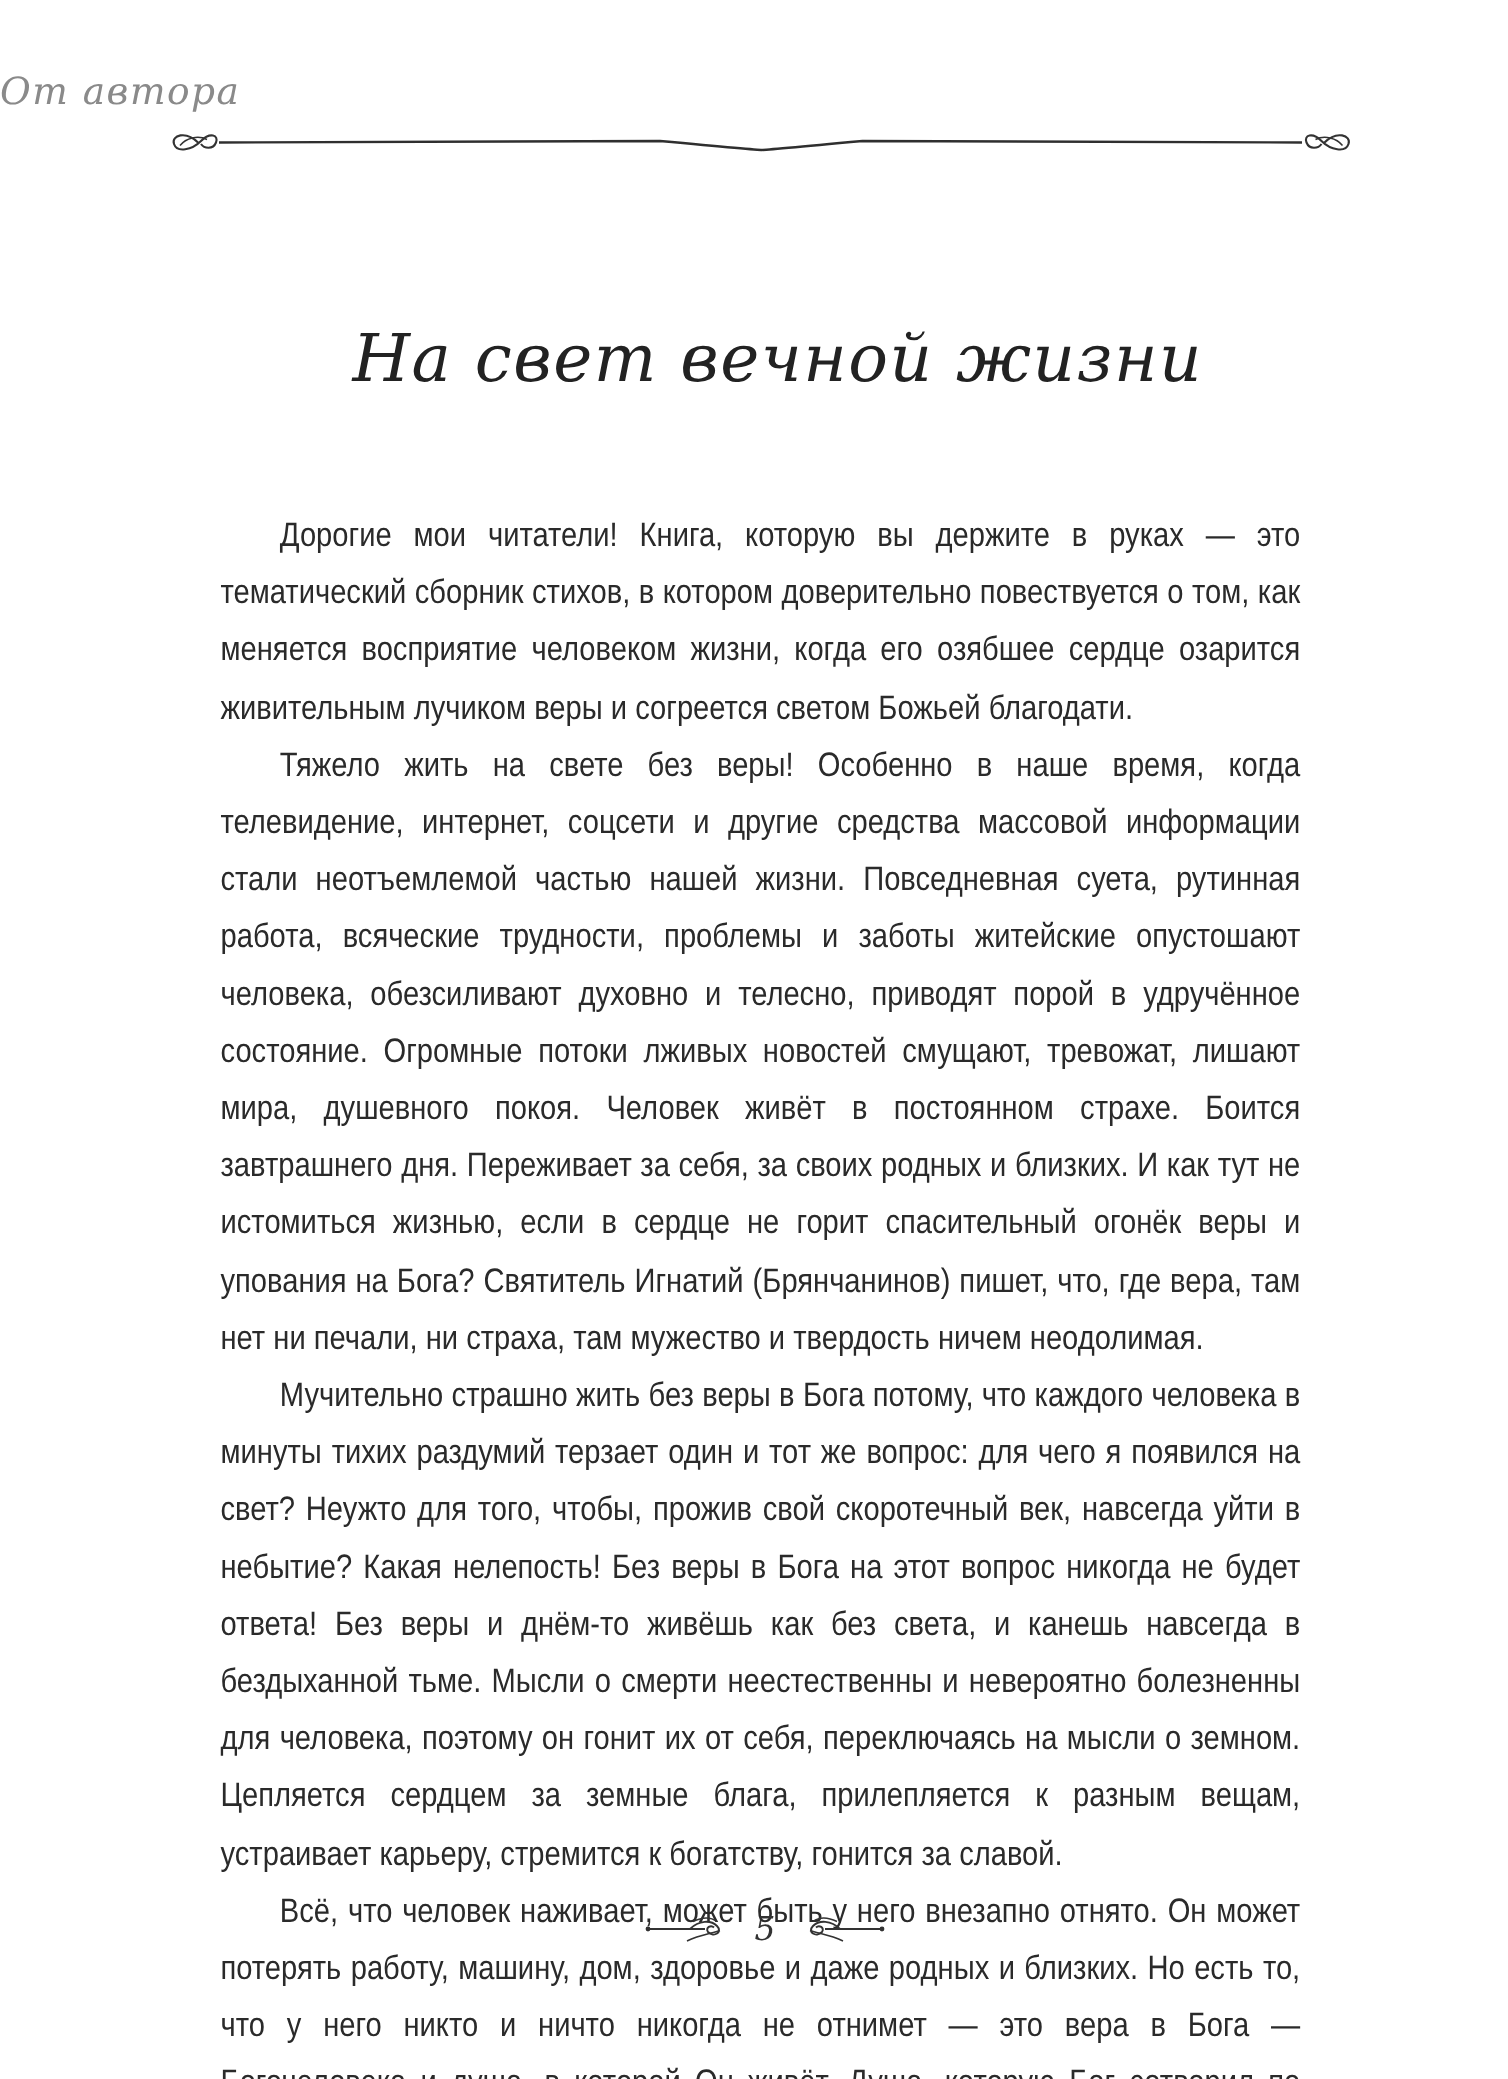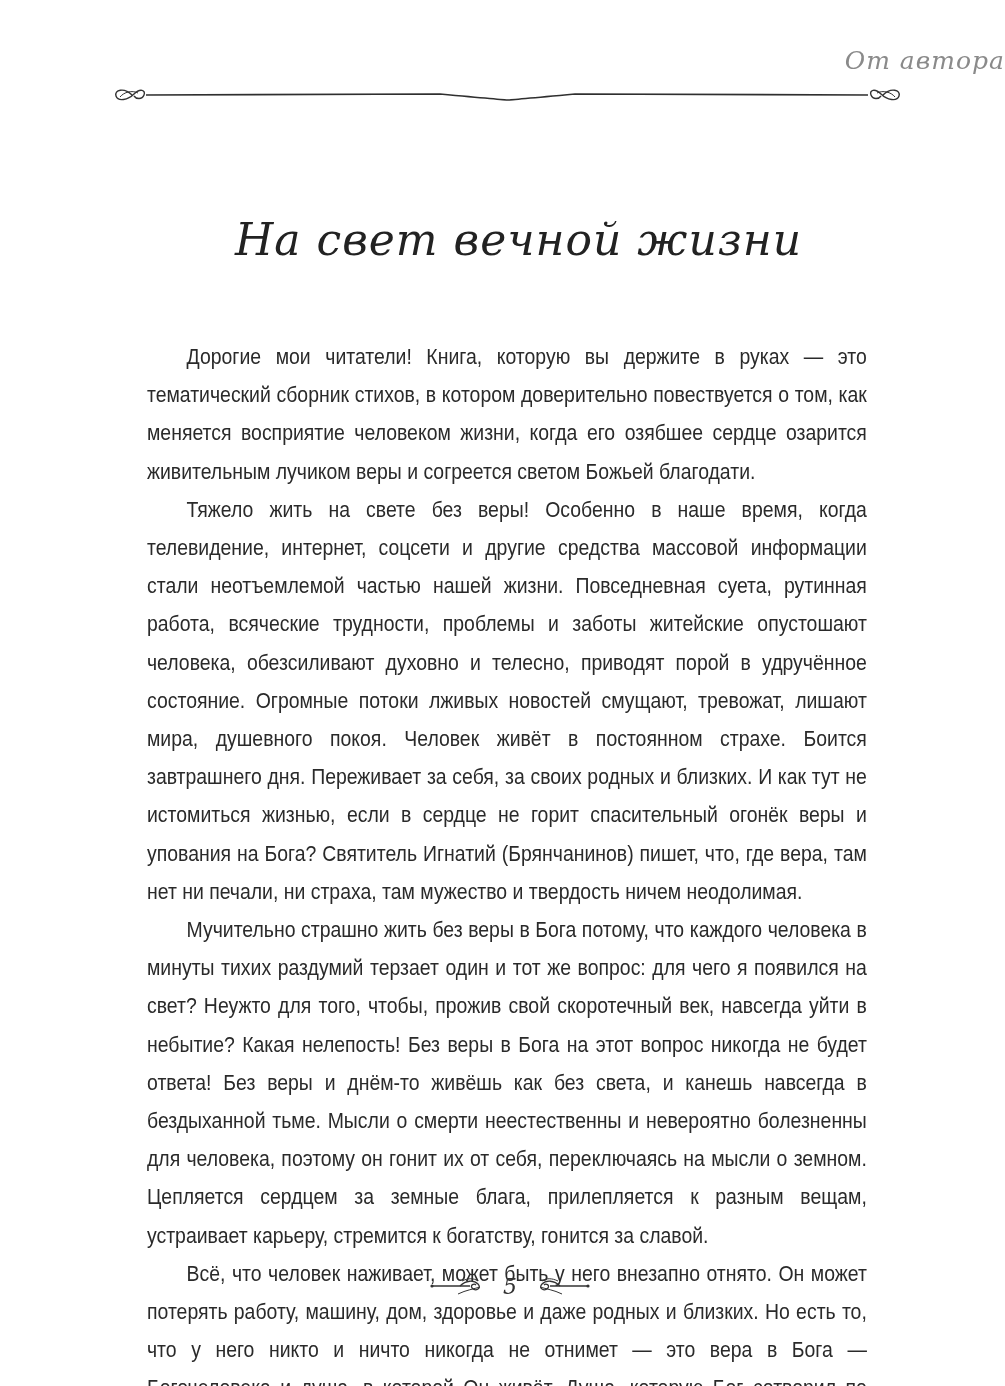--- a/index.html
+++ b/index.html
@@ -12,21 +12,21 @@
       height: 1386px;
       position: relative;
       overflow: hidden;
       color: #2b2b2b;
     }
     .running-header {
       position: absolute;
       left: 0;
       top: 46px;
       width: 1005px;
-      text-align: right;
+      text-align: left;
       font-family: "DejaVu Serif", serif;
       font-style: italic;
       font-size: 25px;
       color: #8a8a8a;
       letter-spacing: 1px;
     }
     .header-rule {
       position: absolute;
       left: 110px;
       top: 84px;

